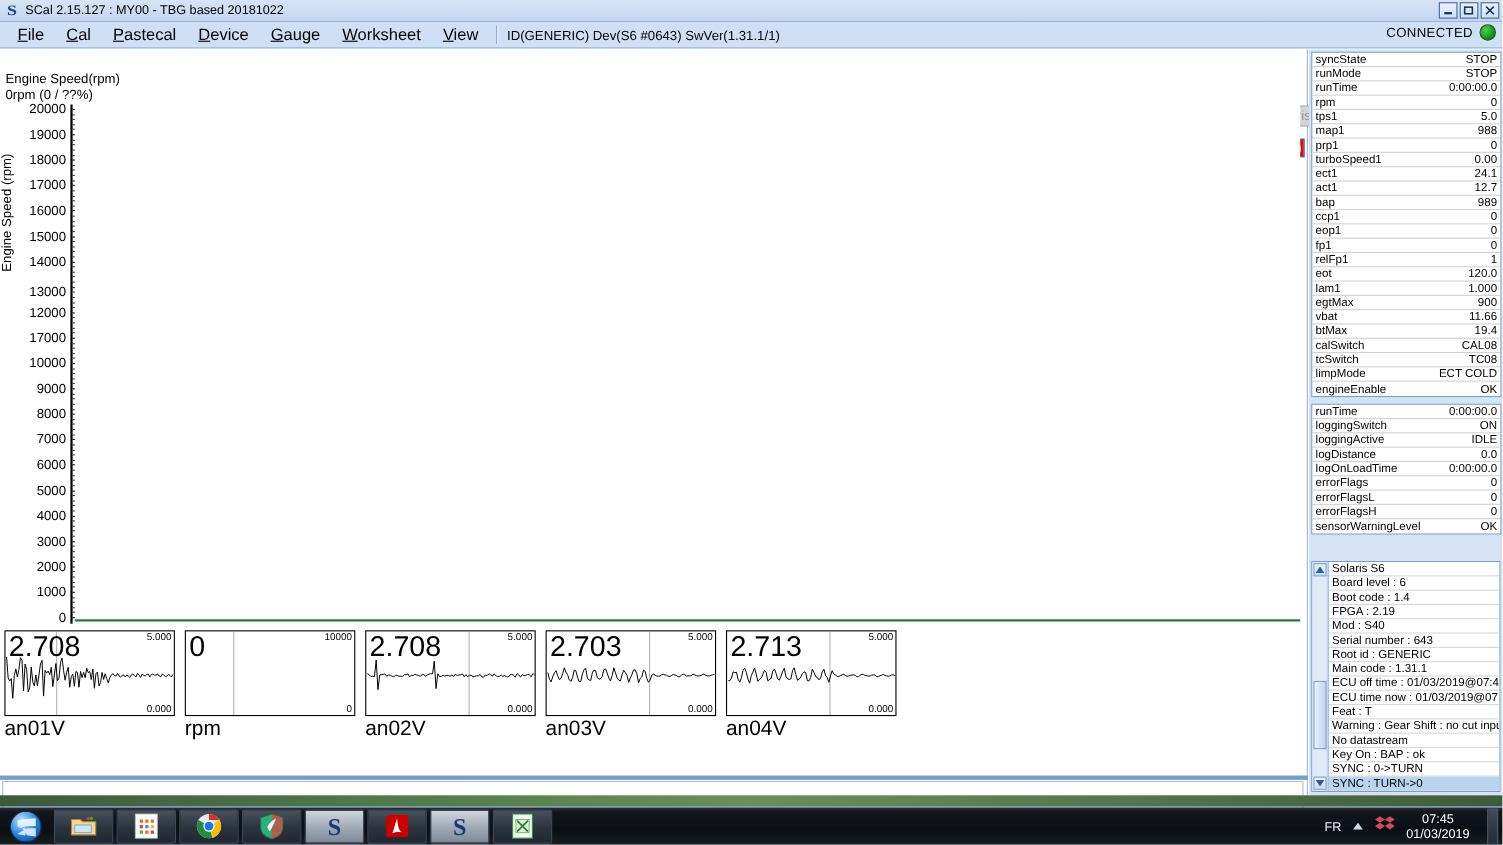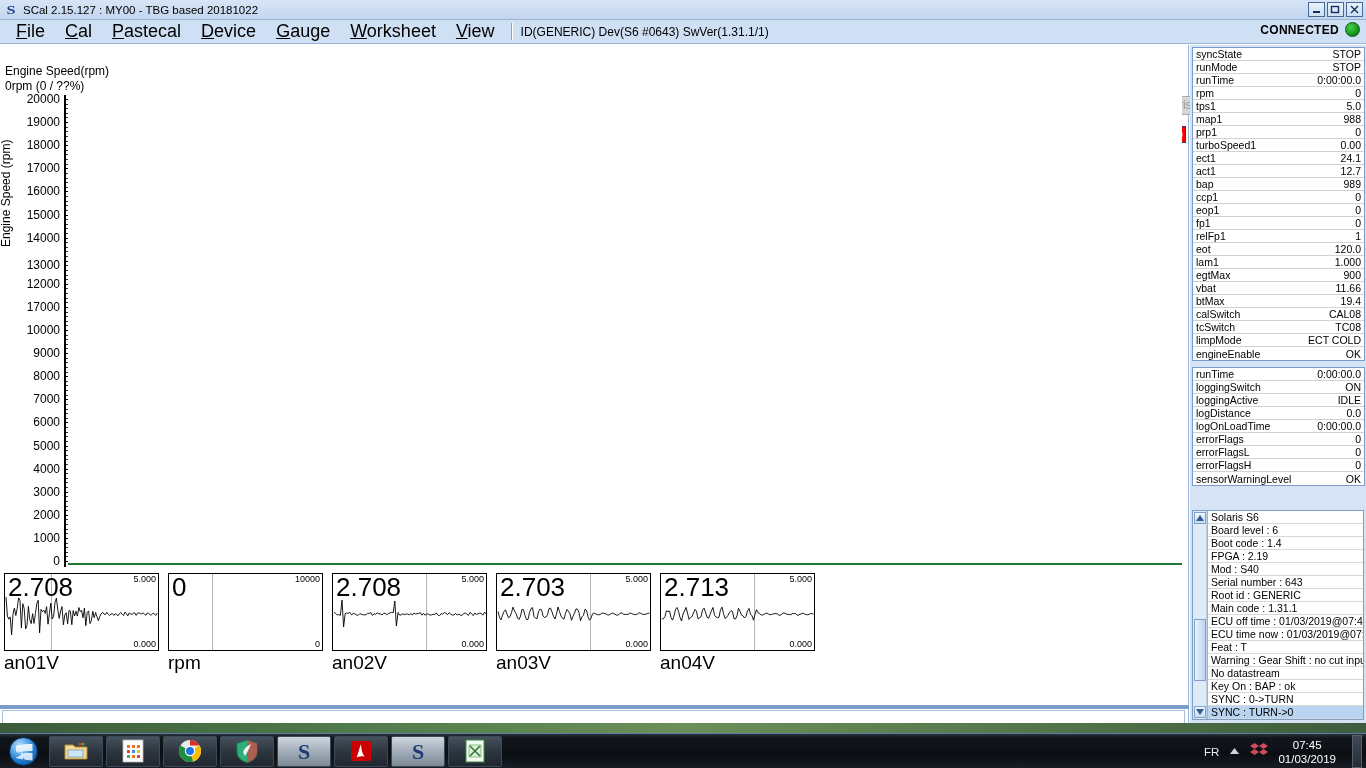--- a/index.html
+++ b/index.html
@@ -37,33 +37,33 @@
   }
   .winbtn svg { display: block; }
 
   
   .menubar {
     position: absolute; left: 0; top: 20px; width: 1366px; height: 24px;
     background: #cfe0f5; border-bottom: 1px solid #9cb4d4;
     display: flex; align-items: center; padding-left: 6px;
   }
   .menu-item {
-    font-size: 18px; color: #000; padding: 2px 10px; white-space: nowrap;
+    font-size: 15px; color: #000; padding: 2px 10px; white-space: nowrap;
   }
   .menu-item u { text-decoration: underline; }
   .menu-sep {
     width: 2px; height: 17px; margin: 0 8px 0 6px;
     border-left: 1px solid #8ca5c6; border-right: 1px solid #ffffff;
   }
   .dev-info { font-size: 12px; color: #000; margin-right: 20px; white-space: nowrap; }
   .conn-wrap {
     position: absolute; right: 6px; top: 2px;
     display: flex; align-items: center; gap: 6px;
   }
-  .conn-text { font-size: 12px; color: #000; letter-spacing: .3px; font-weight: bold; }
+  .conn-text { font-size: 12px; color: #000; letter-spacing: .3px; }
   .led {
     width: 15px; height: 15px; border-radius: 50%;
     background: radial-gradient(circle at 35% 32%, #4ad24a, #0d8f17 68%, #046108);
     border: 1px solid #0a5c0f;
   }
 
   
   .workarea {
     position: absolute; left: 0; top: 45px; width: 1189px; height: 678px;
     background: #ffffff; border-right: 1px solid #9cb4d4;

